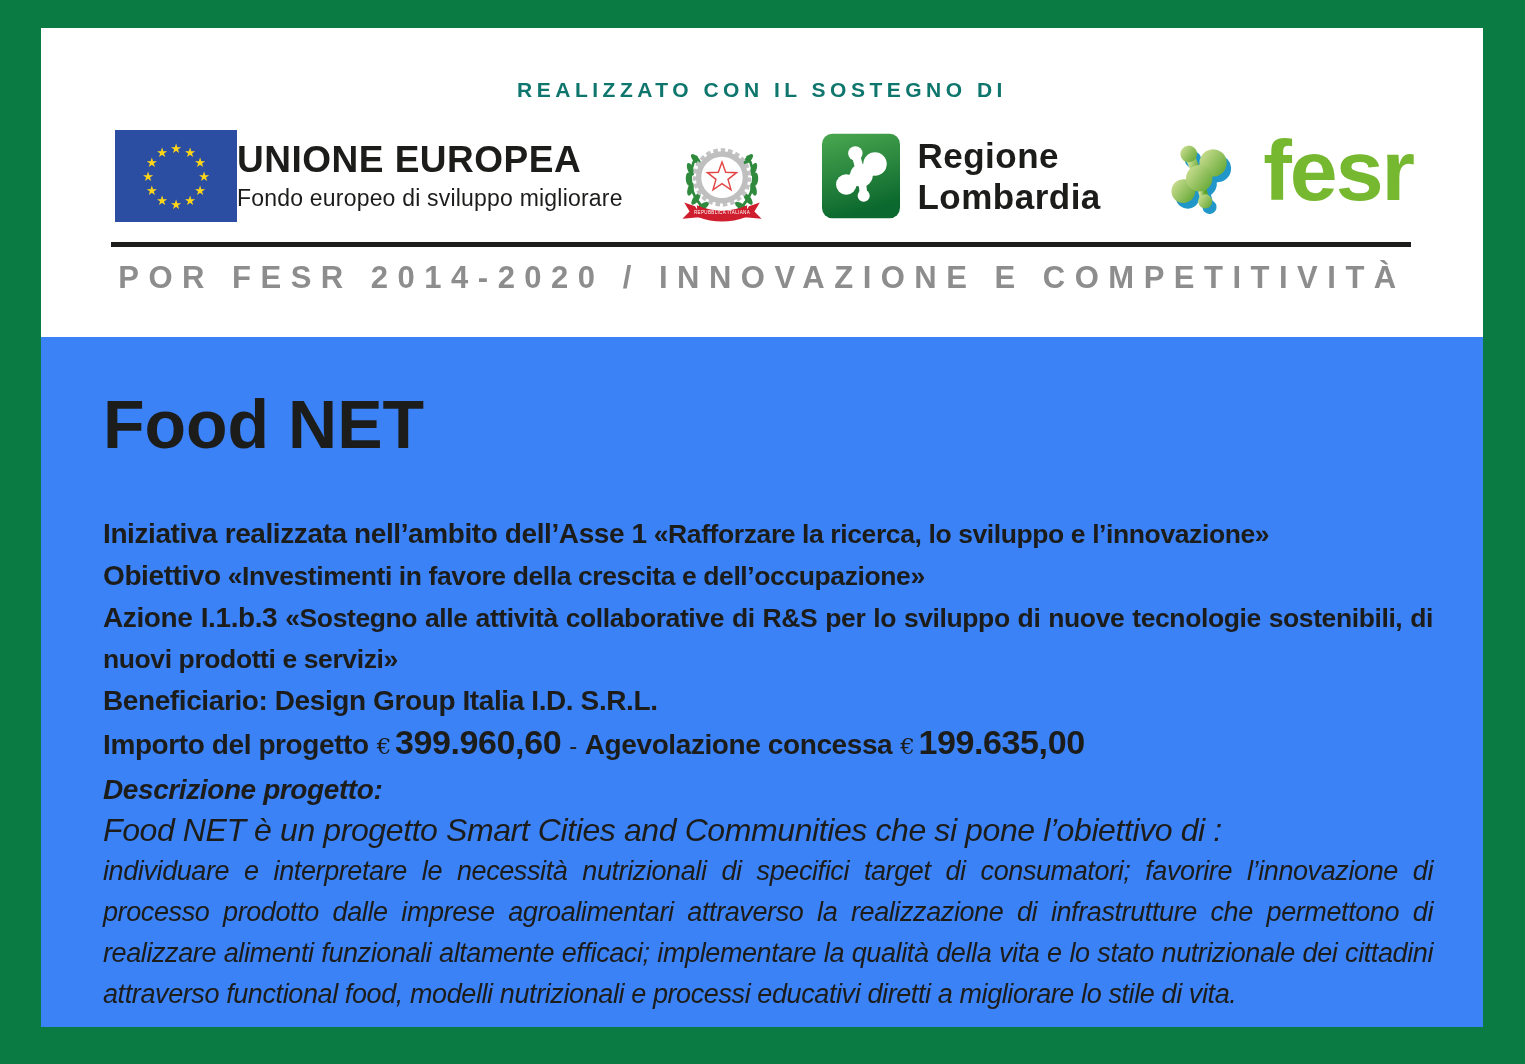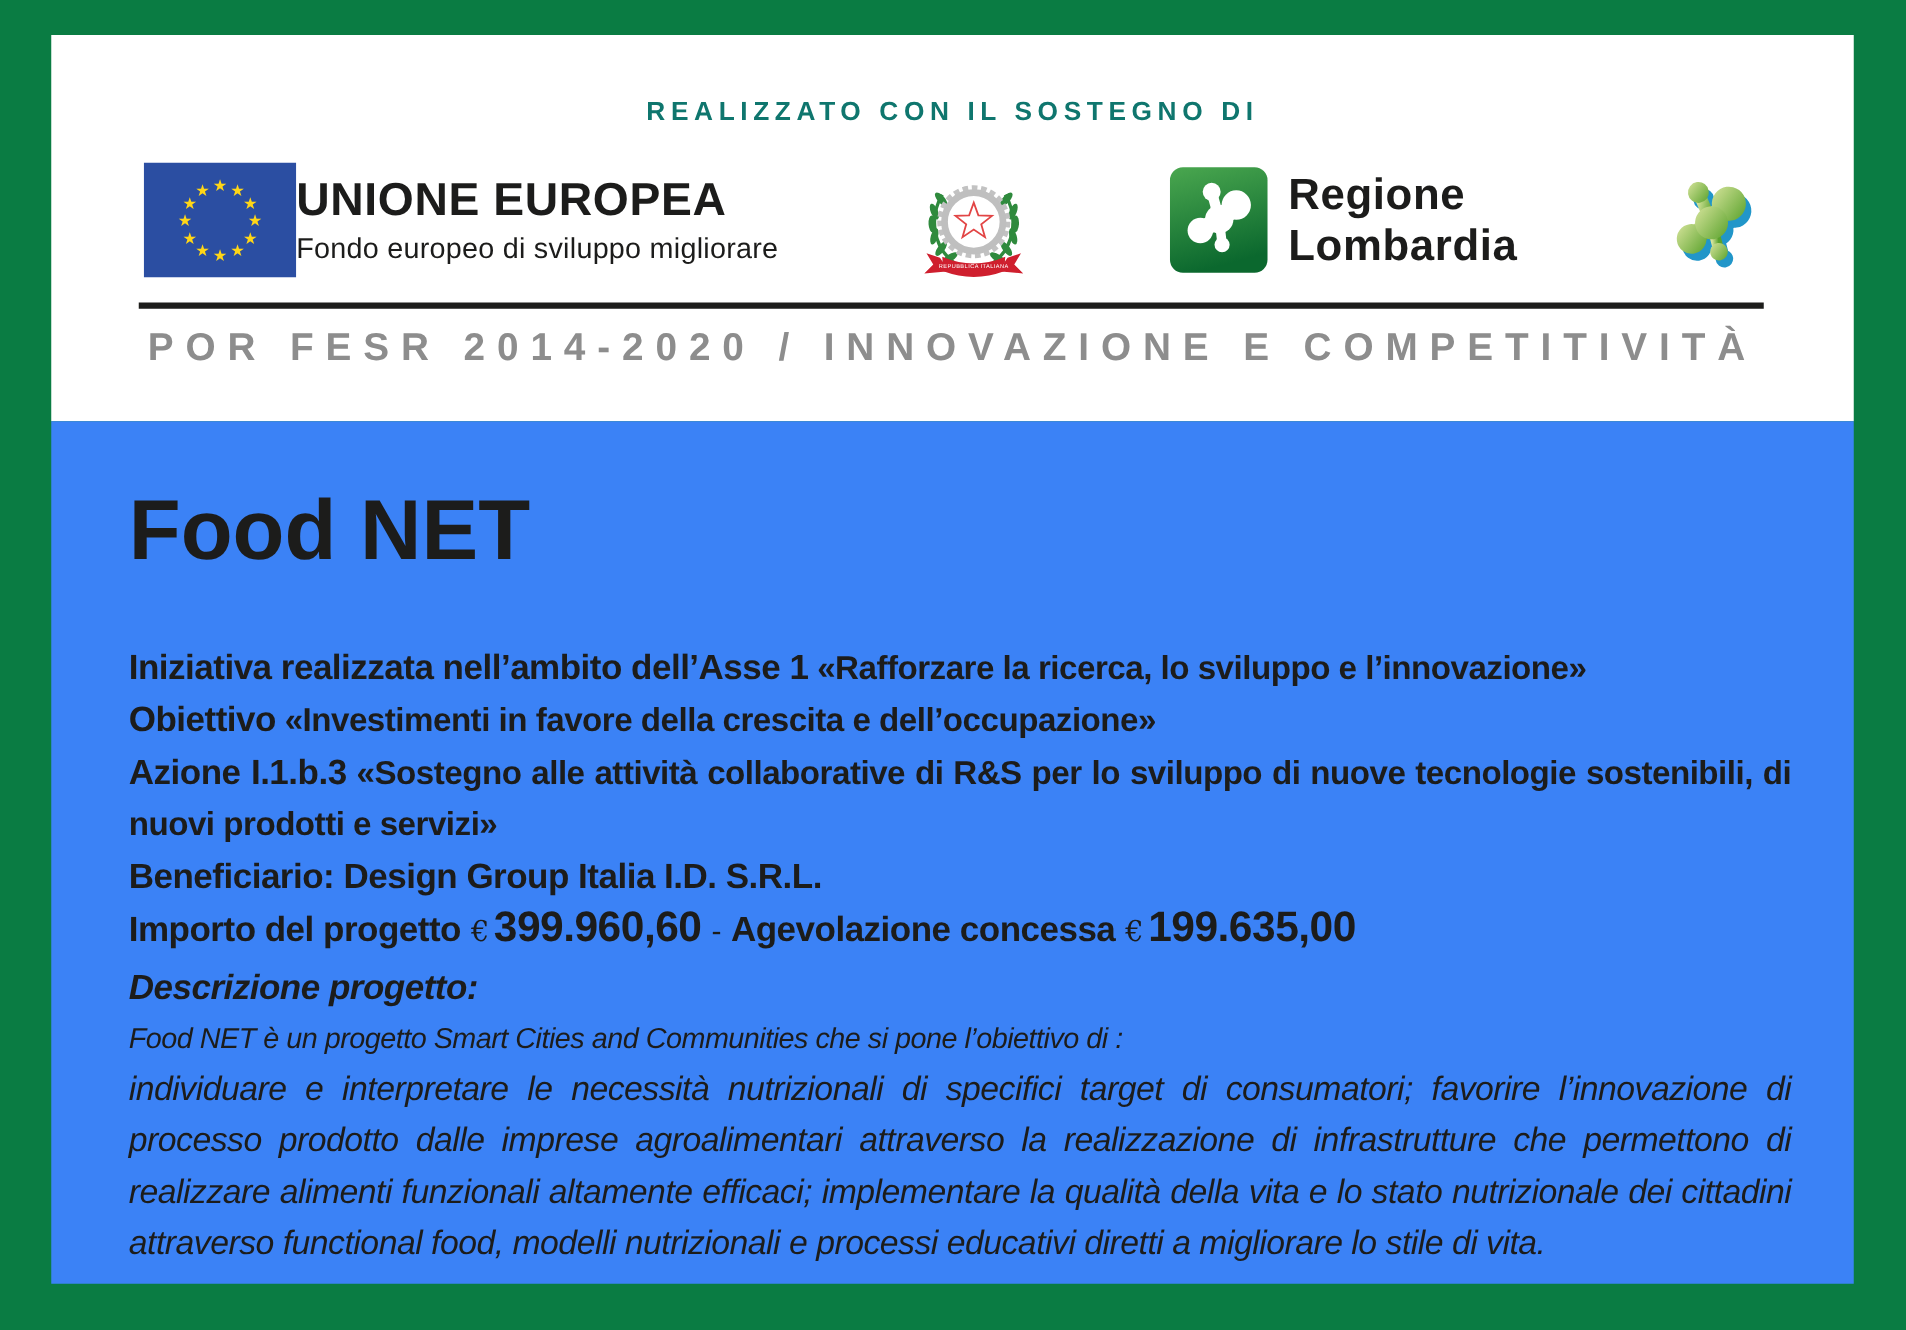--- a/index.html
+++ b/index.html
@@ -54,21 +54,21 @@
   .tline { font-size:26.5px; line-height:41px; letter-spacing:-0.4px; }
   .tline .lbl { font-weight:bold; font-size:28px; }
   .tline .quo { font-weight:bold; }
   .tline.justify { text-align:justify; }
   .funding-line { line-height:41px; letter-spacing:-0.4px; }
   .funding-line .lbl { font-weight:bold; font-size:28px; }
   .funding-line .euro { font-family:"DejaVu Serif", serif; font-size:23px; font-weight:normal; margin:0 4px 0 8px; }
   .funding-line .amt { font-weight:bold; font-size:34px; }
   .funding-line .sep { font-size:24px; margin:0 8px; }
   .descr-label { font-size:28px; font-weight:bold; font-style:italic; line-height:41px; letter-spacing:-0.4px; }
-  .descr-intro { font-size:23px; font-style:italic; line-height:41px; letter-spacing:-0.4px; }
+  .descr-intro { font-size:32px; font-style:italic; line-height:41px; letter-spacing:-0.4px; }
   .descr-body { font-size:27px; font-style:italic; line-height:41px; letter-spacing:-0.4px; text-align:justify; }
 </style>
 </head>
 <body style="background-color: rgb(10, 124, 67);">
 
 <svg width="0" height="0" style="position:absolute" aria-hidden="true">
   <defs>
     <g id="rosa">
       <line x1="50" y1="56" x2="42" y2="27" stroke-width="11" stroke-linecap="round"></line>
       <line x1="50" y1="56" x2="68" y2="41" stroke-width="20" stroke-linecap="round"></line>
@@ -164,20 +164,21 @@
           <div>Regione</div>
           <div>Lombardia</div>
         </div>
       </div>
 
       <div class="fesr-logo">
         <svg width="88" height="95" viewBox="0 0 100 108">
           <use href="#rosa" stroke="#2196c9" transform="rotate(-8 50 54) translate(4,7)" fill="#2196c9"></use>
           <use href="#rosa" fill="url(#fesrGrad)" stroke="url(#fesrGrad)" transform="rotate(-8 50 54)"></use>
         </svg>
+        <div class="fesr-wordmark" style="color: rgb(118, 184, 47);">fesr</div>
       </div>
 
     </div>
 
     <div class="separator-rule"></div>
 
     <div class="program-line" style="color: rgb(141, 141, 141);">POR FESR 2014-2020 / INNOVAZIONE E COMPETITIVITÀ</div>
   </div>
 
   <div class="body-gray" style="background-color: #3b82f6;">

